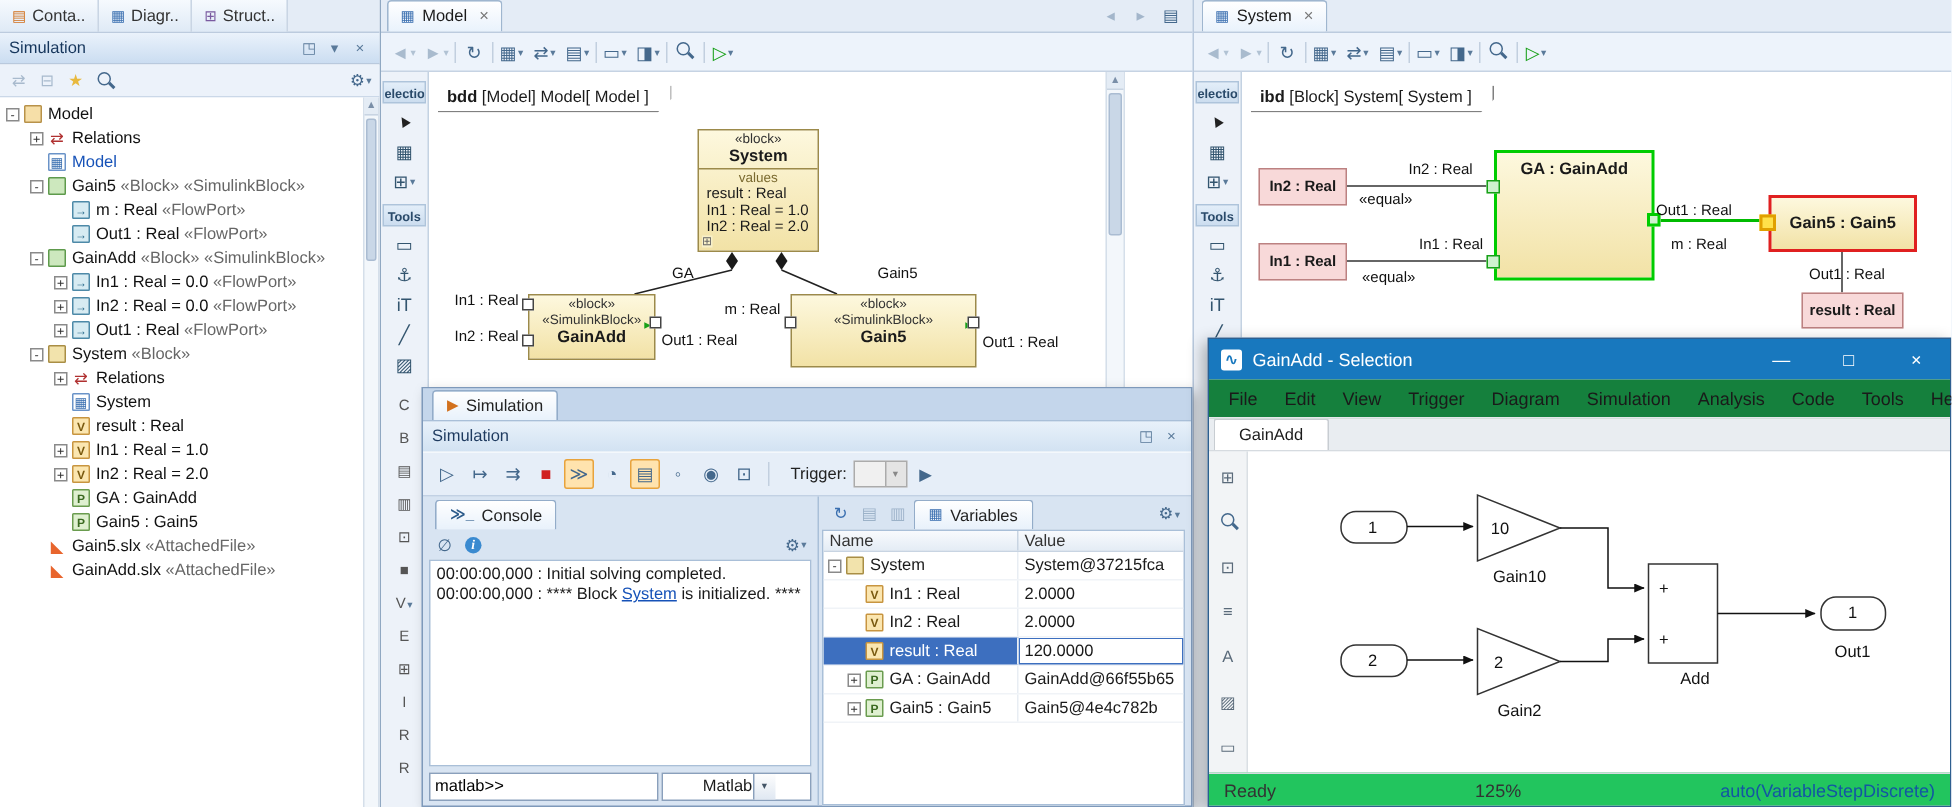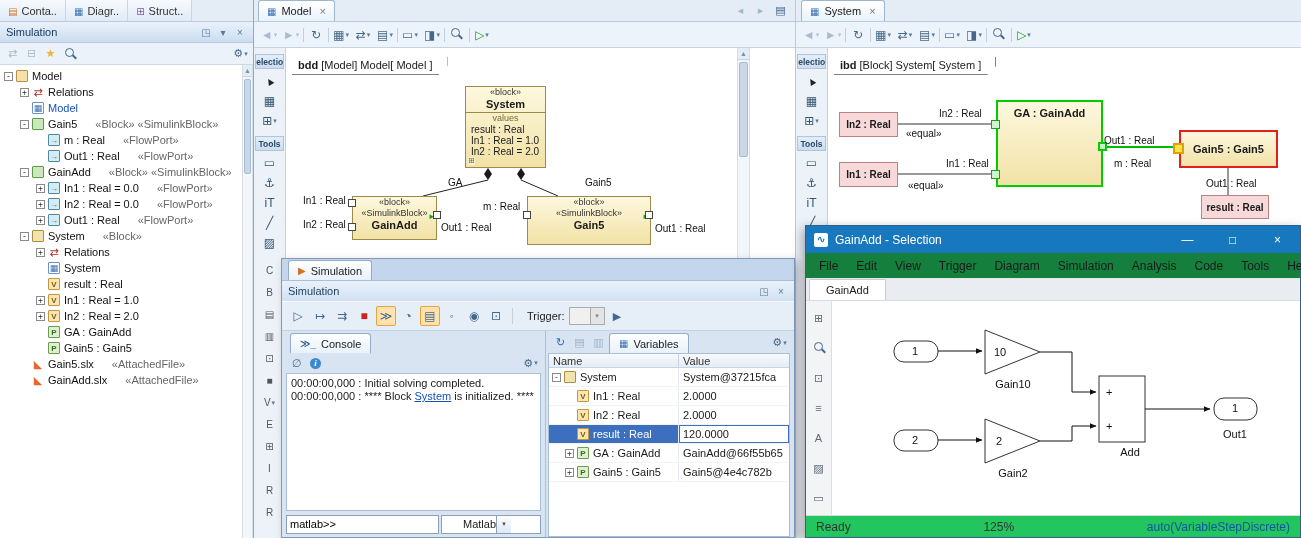--- a/index.html
+++ b/index.html
@@ -65,21 +65,21 @@
 [data-icon="flowport"]{background:#D7EBF2;border:1px solid #4E8AA8;color:#2A6A8A}
 [data-icon="flowport"]::before{content:"→";font-size:8px}
 [data-icon="value"]{background:#FBE6B0;border:1px solid #C89540;color:#7A5A10;font-weight:bold}
 [data-icon="value"]::before{content:"V"}
 [data-icon="part"]{background:#DFF0D0;border:1px solid #6A9C4F;color:#3A6A20;font-weight:bold}
 [data-icon="part"]::before{content:"P"}
 [data-icon="matlab"]{color:#E8652D;font-size:11px}
 [data-icon="matlab"]::before{content:"◣"}
 .tlab{color:#111}
 .tlab.link{color:#1652B8}
-.tste{color:#666;margin-left:18px}
+.tste{color:#666;margin-left:3px}
 
 .mp{position:absolute;left:254px;top:0;width:541px;height:538px}
 .rp{position:absolute;left:795px;top:0;width:506px;height:538px;border-left:1px solid #B9C9DD}
 .pal{position:absolute;top:48px;bottom:0;background:#EDF2F9;border-right:1px solid #C4D2E2}
 .mp-pal{left:0;width:32px}
 .rp-pal{left:0;width:32px}
 .pal-head{height:15px;margin:6px 1px 2px;background:linear-gradient(#E3EEF9,#CCDDEF);border:1px solid #AEC4DB;font-size:8.5px;font-weight:bold;color:#2A4A6A;display:flex;align-items:center;justify-content:center;white-space:nowrap;overflow:hidden}
 .pal-ic{width:24px;height:19px;margin:1px auto;display:flex;align-items:center;justify-content:center;font-size:12px;color:#33556F}
 .pal-strip{margin-top:8px}
 .pal-strip .pal-ic{height:21px;font-size:10px;color:#555;font-weight:bold}
@@ -117,21 +117,21 @@
 .sw-body{flex:1;display:flex;min-height:0}
 .sw-console{width:264px;border-right:1px solid #A9BFD8;display:flex;flex-direction:column;min-height:0}
 .con-tabs{height:22px;display:flex;align-items:flex-end;padding-left:8px;flex:none}
 .tcon{color:#2A5A8A;font-weight:bold;font-size:9px}
 .con-tools{height:20px;display:flex;align-items:center;padding:0 6px;flex:none}
 .con-out{flex:1;background:#fff;border:1px solid #A9BFD8;margin:0 4px;padding:3px 4px;font-size:11px;line-height:13px;overflow:hidden;min-height:0}
 .cline{white-space:nowrap}
 .clink{color:#1652B8;text-decoration:underline}
 .con-in{height:26px;display:flex;align-items:center;padding:3px 4px;gap:2px;flex:none}
 .con-input{flex:1;height:19px;border:1px solid #8AA0BC;font:11px "Liberation Sans","DejaVu Sans",sans-serif;padding:0 3px;background:#fff}
-.lang-dd{width:100px;height:19px;background:#fff;border:1px solid #8AA0BC;display:flex;align-items:center;padding-left:21px;justify-content:flex-start}
+.lang-dd{width:100px;height:19px;background:#fff;border:1px solid #8AA0BC;display:flex;align-items:center;padding-left:3px;justify-content:center}
 .ddbtn{width:15px;height:17px;background:linear-gradient(#FDFDFD,#E0E8F2);border-left:1px solid #8AA0BC;display:flex;align-items:center;justify-content:center;font-size:7px;color:#456}
 .sw-vars{flex:1;display:flex;flex-direction:column;min-height:0}
 .var-tools{height:22px;display:flex;align-items:flex-end;padding:0 6px;gap:2px;flex:none}
 .var-tools .ib{margin-bottom:2px}
 .var-table{flex:1;background:#fff;border:1px solid #A9BFD8;margin:0 4px 0 2px;display:flex;flex-direction:column;min-height:0;overflow:hidden}
 .vt-head{height:14px;display:flex;background:linear-gradient(#F8FAFD,#E4ECF5);border-bottom:1px solid #C8D4E2;color:#333;flex:none}
 .vt-c1{width:130px;padding-left:4px;border-right:1px solid #C8D4E2;display:flex;align-items:center}
 .vt-c2{flex:1;padding-left:4px;display:flex;align-items:center}
 .vrow{height:19px;display:flex;border-bottom:1px solid #F0F3F7}
 .vname{width:130px;display:flex;align-items:center;border-right:1px solid #E8EDF3;white-space:nowrap;overflow:hidden}

